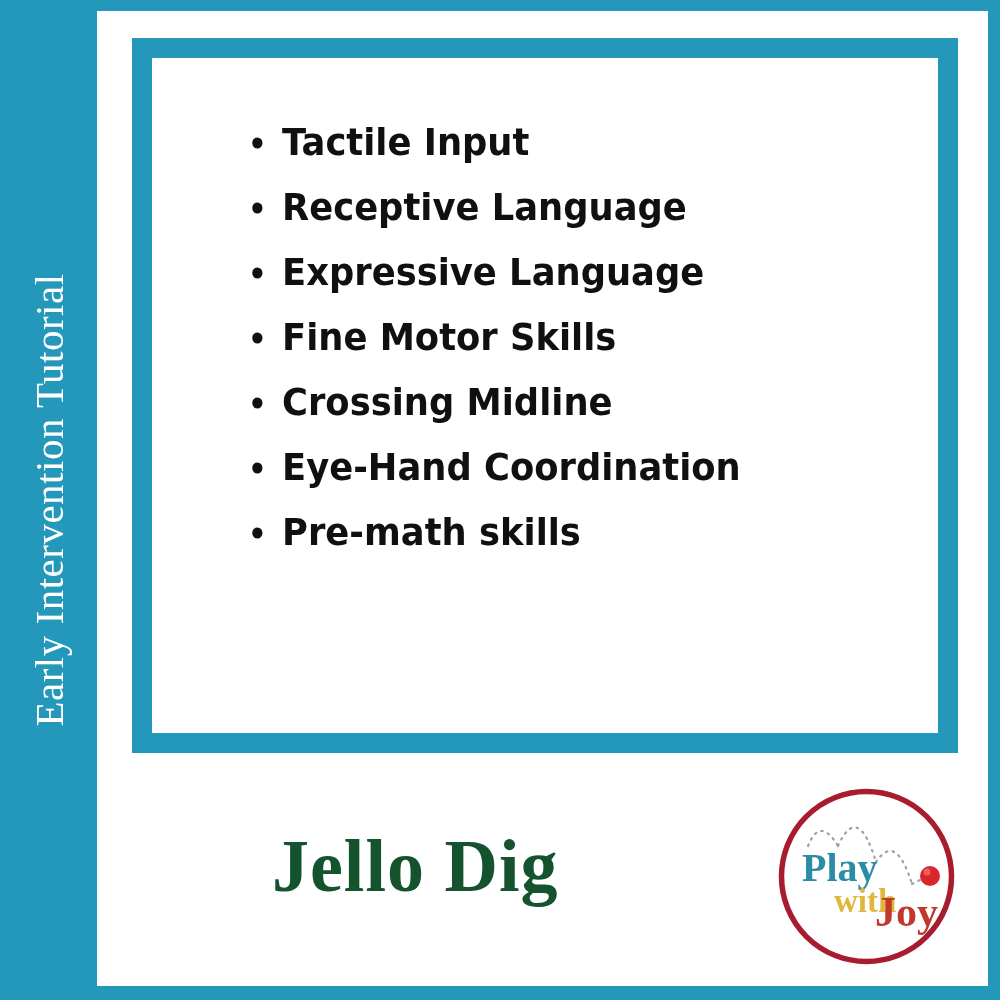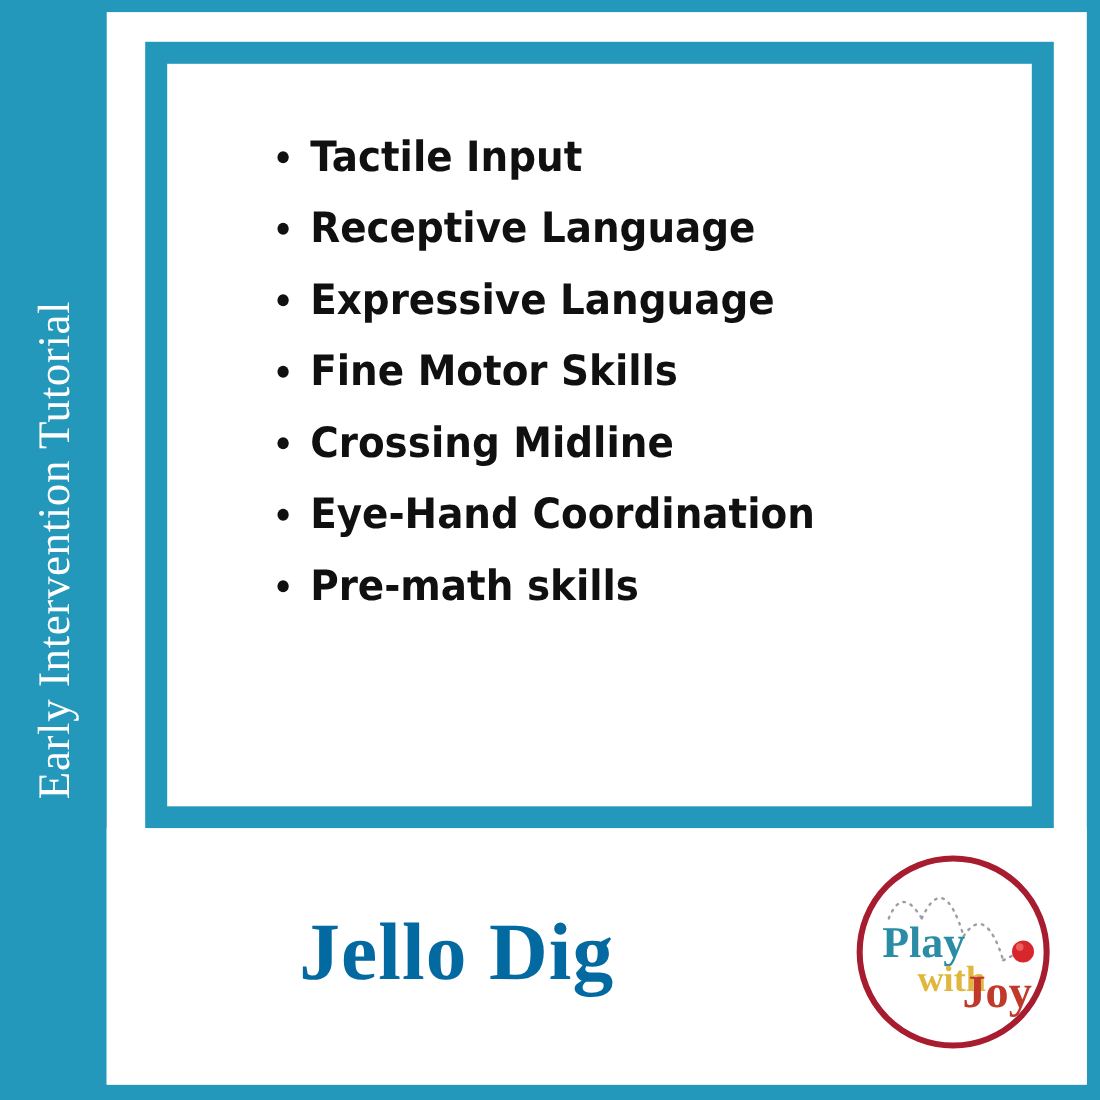--- a/index.html
+++ b/index.html
@@ -128,29 +128,29 @@
   }
   .footer-title {
     position: absolute;
     left: 175px;
     top: 76px;
     margin: 0;
     font-family: "Liberation Serif", serif;
     font-weight: 700;
     font-size: 74px;
     line-height: 1;
-    color: #0369a1;
+    color: #14532d;
     letter-spacing: 1px;
   }
 
   
   .logo {
     position: absolute;
     left: 681px;
-    top: 24px;
+    top: 35px;
     width: 177px;
     height: 177px;
   }
   .logo svg { display: block; width: 177px; height: 177px; }
 </style>
 </head>
 <body>
 
 <div id="poster">
 

